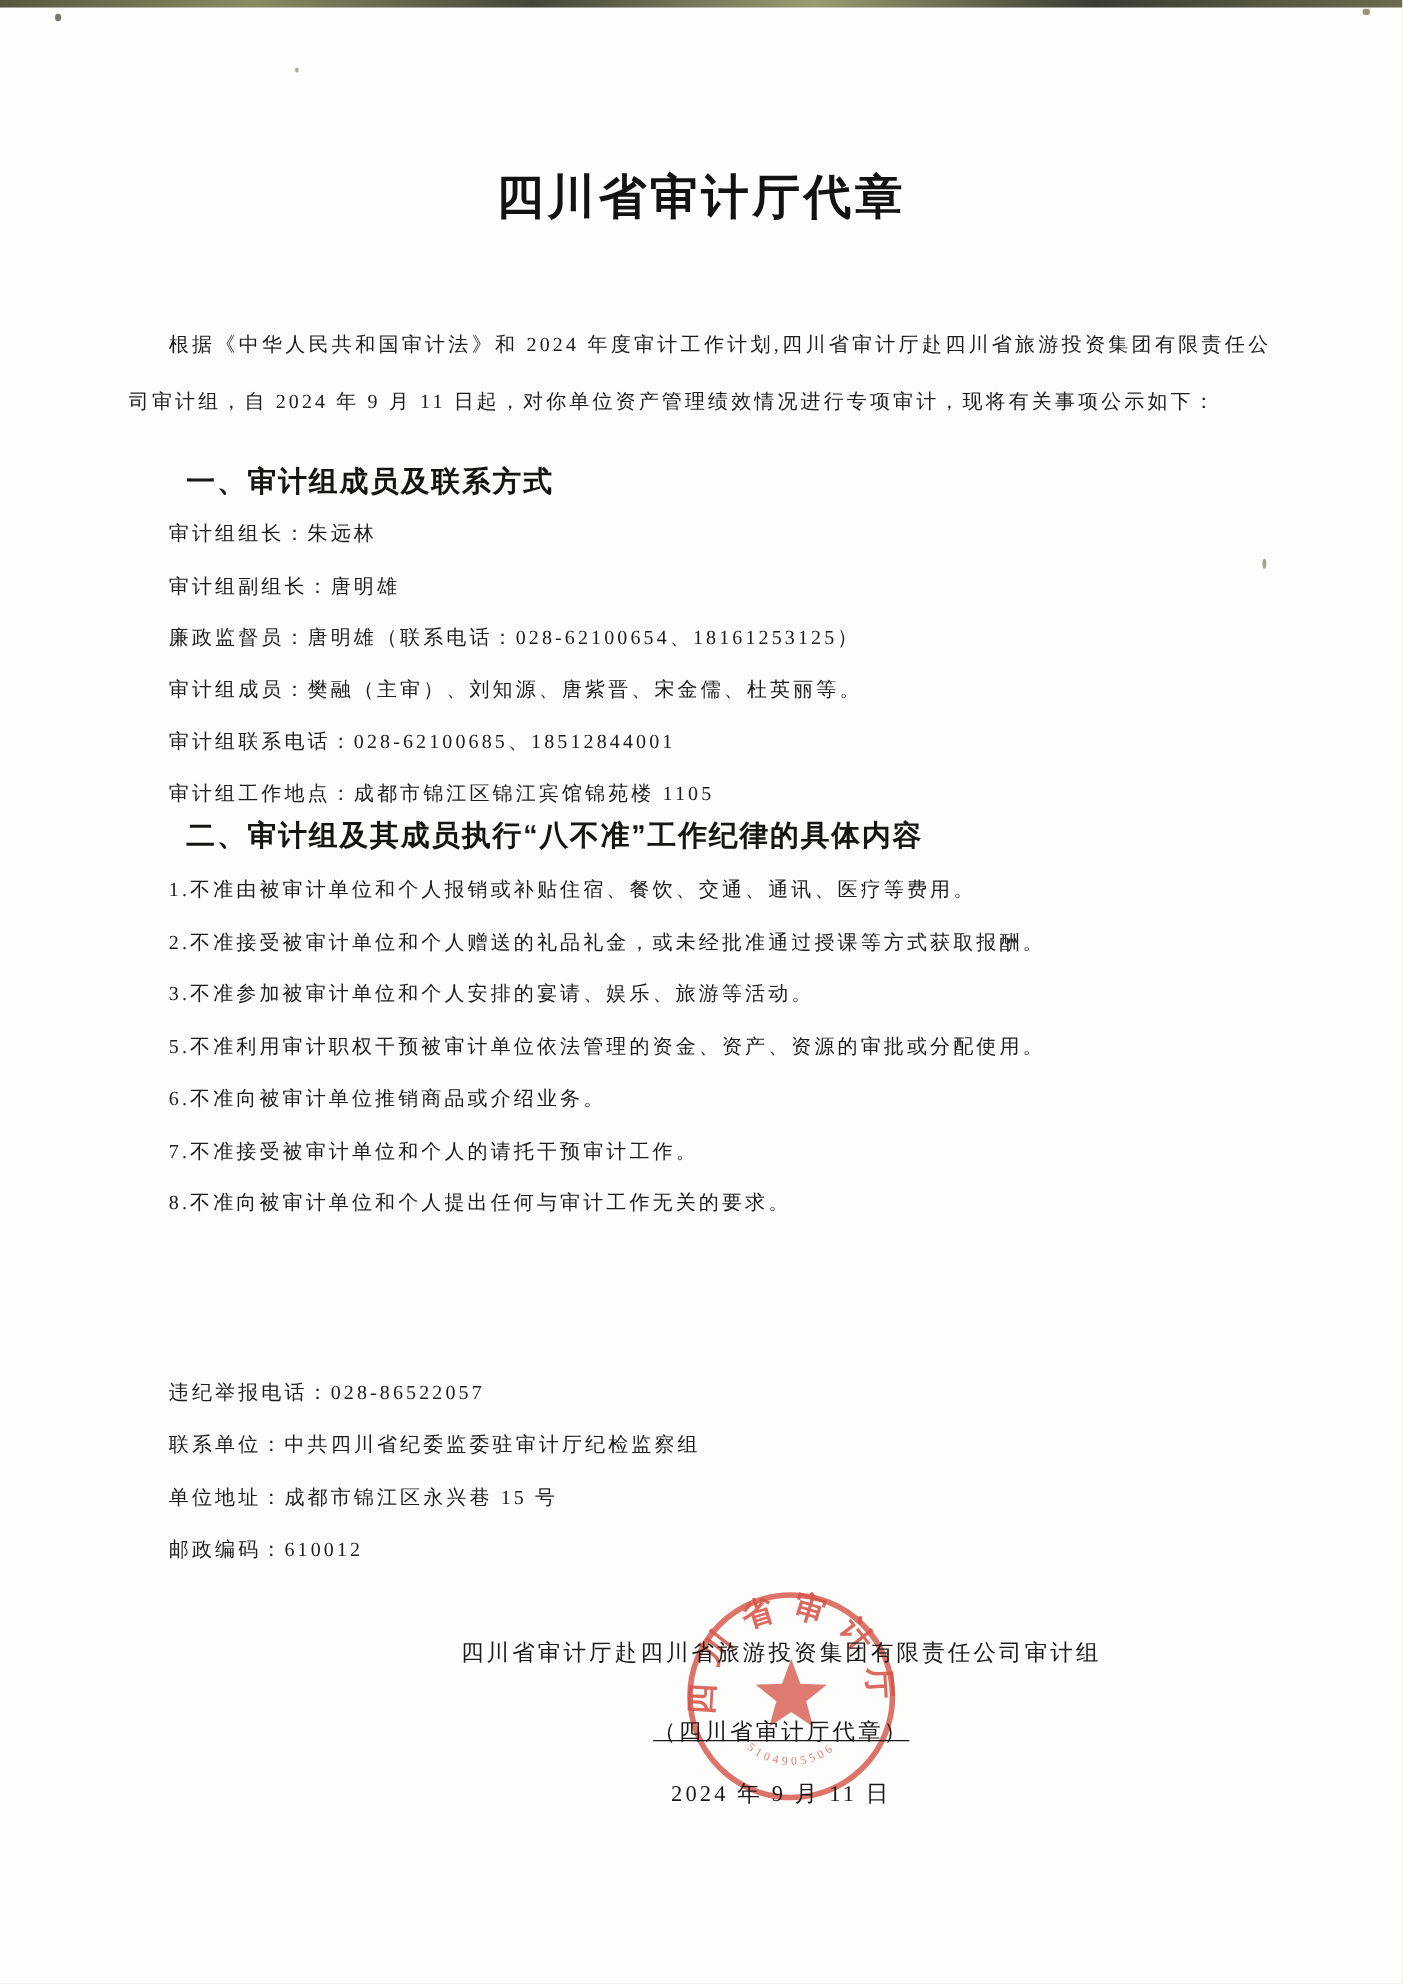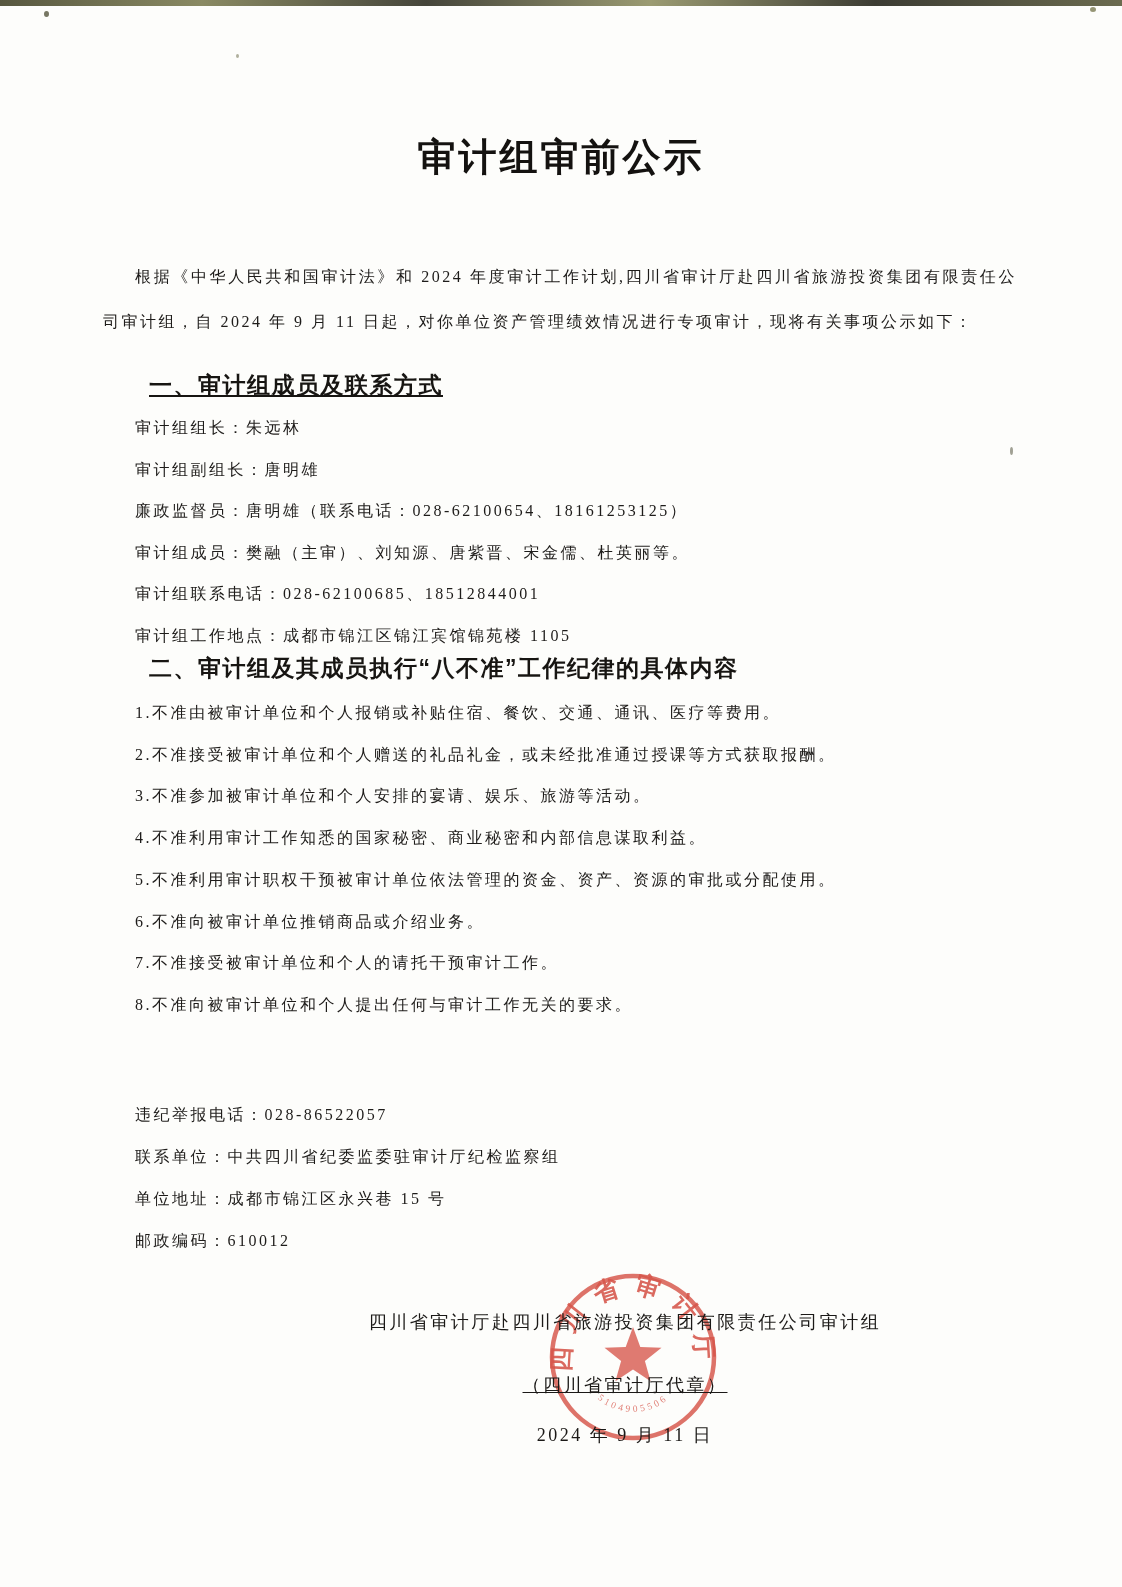--- a/index.html
+++ b/index.html
@@ -26,21 +26,21 @@
     position:absolute;left:103px;width:914px;
     font-size:16px;letter-spacing:2.5px;
     text-align:justify;
   }
   .para{top:238px;line-height:45px;text-indent:2em;}
   .heading{
     font-family:"Liberation Sans","DejaVu Sans",sans-serif;
     font-weight:700;font-size:23px;letter-spacing:1.5px;
     color:#171512;
   }
-  .sec1-heading{top:370px;line-height:30px;margin-left:0;text-indent:2em;text-decoration:underline;}
+  .sec1-heading{top:370px;line-height:30px;margin-left:0;text-indent:2em;}
   .sec1-lines{top:407px;line-height:41.5px;}
   .sec1-lines > div{text-indent:2em;}
   .sec2-heading{top:652px;line-height:32px;text-indent:2em;}
   .items{top:692px;line-height:41.7px;}
   .items > div{text-indent:2em;}
   .footer-lines{top:1094px;line-height:42px;}
   .footer-lines > div{text-indent:2em;}
   .sig{
     position:absolute;left:130px;width:990px;
     text-align:center;font-size:18px;letter-spacing:2.5px;
@@ -59,42 +59,41 @@
 <body>
 
 <div class="page">
 
   <div class="scan-band"></div>
   <div class="speck" style="left:44px;top:11px;width:5px;height:6px;background:#55553d;"></div>
   <div class="speck" style="left:1090px;top:7px;width:6px;height:5px;background:#7b7b52;"></div>
   <div class="speck" style="left:236px;top:54px;width:3px;height:4px;background:#9c9c86;"></div>
   <div class="speck" style="left:1010px;top:447px;width:3px;height:8px;background:#8a8a7a;"></div>
 
-  <h1 class="title">审计组审前公示</h1>
+  <h1 class="title">四川省审计厅代章</h1>
 
   <p class="textblock para">根据《中华人民共和国审计法》和 2024 年度审计工作计划,四川省审计厅赴四川省旅游投资集团有限责任公司审计组，自 2024 年 9 月 11 日起，对你单位资产管理绩效情况进行专项审计，现将有关事项公示如下：</p>
 
   <div class="textblock heading sec1-heading">一、审计组成员及联系方式</div>
 
   <div class="textblock sec1-lines">
     <div>审计组组长：朱远林</div>
     <div>审计组副组长：唐明雄</div>
     <div>廉政监督员：唐明雄（联系电话：028-62100654、18161253125）</div>
     <div>审计组成员：樊融（主审）、刘知源、唐紫晋、宋金儒、杜英丽等。</div>
     <div>审计组联系电话：028-62100685、18512844001</div>
     <div>审计组工作地点：成都市锦江区锦江宾馆锦苑楼 1105</div>
   </div>
 
   <div class="textblock heading sec2-heading">二、审计组及其成员执行“八不准”工作纪律的具体内容</div>
 
   <div class="textblock items">
     <div>1.不准由被审计单位和个人报销或补贴住宿、餐饮、交通、通讯、医疗等费用。</div>
     <div>2.不准接受被审计单位和个人赠送的礼品礼金，或未经批准通过授课等方式获取报酬。</div>
     <div>3.不准参加被审计单位和个人安排的宴请、娱乐、旅游等活动。</div>
-    <div>4.不准利用审计工作知悉的国家秘密、商业秘密和内部信息谋取利益。</div>
     <div>5.不准利用审计职权干预被审计单位依法管理的资金、资产、资源的审批或分配使用。</div>
     <div>6.不准向被审计单位推销商品或介绍业务。</div>
     <div>7.不准接受被审计单位和个人的请托干预审计工作。</div>
     <div>8.不准向被审计单位和个人提出任何与审计工作无关的要求。</div>
   </div>
 
   <div class="textblock footer-lines">
     <div>违纪举报电话：028-86522057</div>
     <div>联系单位：中共四川省纪委监委驻审计厅纪检监察组</div>
     <div>单位地址：成都市锦江区永兴巷 15 号</div>

